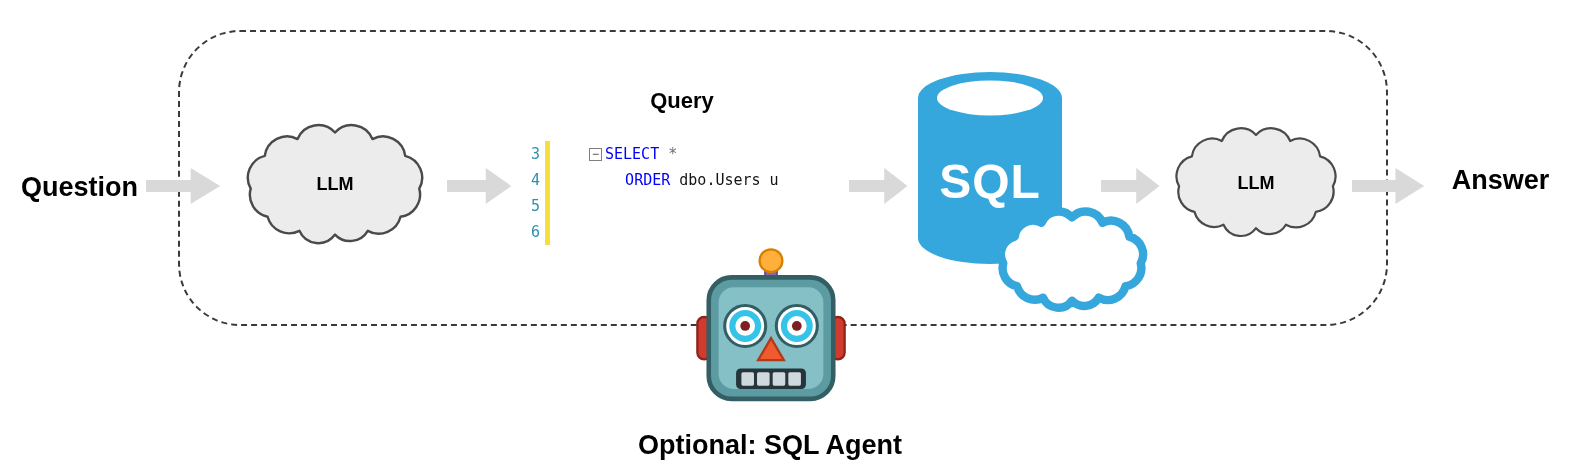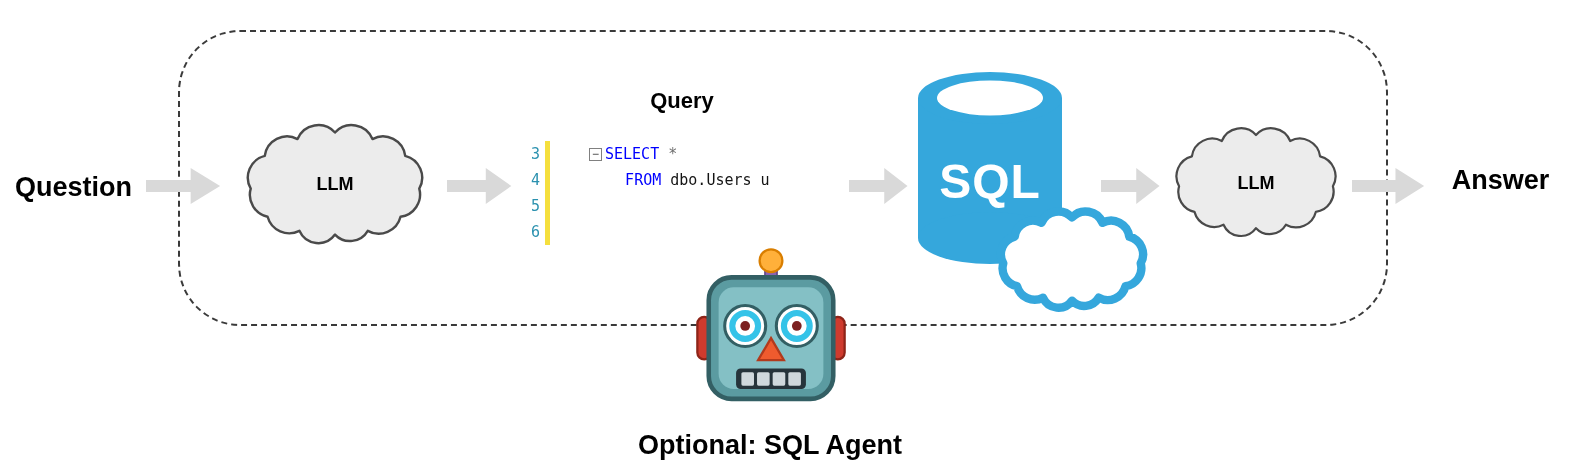--- a/index.html
+++ b/index.html
@@ -55,21 +55,21 @@
   }
   .z1 { z-index:1; } .z2 { z-index:2; } .z3 { z-index:3; }
 </style>
 </head>
 <body>
 
 <div class="canvas">
 
   <div class="boundary"></div>
 
-  <div class="biglabel" style="left:2px; top:170px; width:143px;">Question</div>
+  <div class="biglabel" style="left:8px; top:170px; width:143px;">Question</div>
 
   <svg class="abs z2" style="left:146px; top:166px;" width="76" height="40" viewBox="0 0 80 40" preserveAspectRatio="none">
     <polygon class="arrow-shape" points="0,14 47,14 47,2 78,20 47,38 47,26 0,26"></polygon>
   </svg>
 
   <svg class="abs z1" style="left:232px; top:116px;" width="206" height="136" viewBox="0 0 220 140">
     <path class="cloud-shape" d="M 20 75 A 24 24 0 0 1 35 40 A 24 24 0 0 1 70 22 A 24 24 0 0 1 110 15 A 24 24 0 0 1 150 22 A 24 24 0 0 1 185 40 A 24 24 0 0 1 200 75 A 24 24 0 0 1 180 105 A 24 24 0 0 1 145 120 A 22 22 0 0 1 110 124 A 22 22 0 0 1 72 120 A 24 24 0 0 1 38 105 A 24 24 0 0 1 20 75 Z"></path>
   </svg>
   <div class="midlabel" style="left:232px; top:168px; width:206px;">LLM</div>
 
@@ -81,21 +81,21 @@
 
   <div class="codewrap">
     <div class="code-line">
       <span class="ln">3</span>
       <span class="ybar"></span>
       <span class="ct"><span class="collapse-box">−</span><span class="tok-kw">SELECT</span><span class="tok-op"> *</span></span>
     </div>
     <div class="code-line">
       <span class="ln">4</span>
       <span class="ybar"></span>
-      <span class="ct"><span class="tok-kw">    FROM</span><span class="tok-id"> dbo.Users u</span></span>
+      <span class="ct"><span class="tok-kw">    ORDER</span><span class="tok-id"> dbo.Users u</span></span>
     </div>
     <div class="code-line">
       <span class="ln">5</span>
       <span class="ybar"></span>
     </div>
     <div class="code-line">
       <span class="ln">6</span>
       <span class="ybar"></span>
     </div>
   </div>

